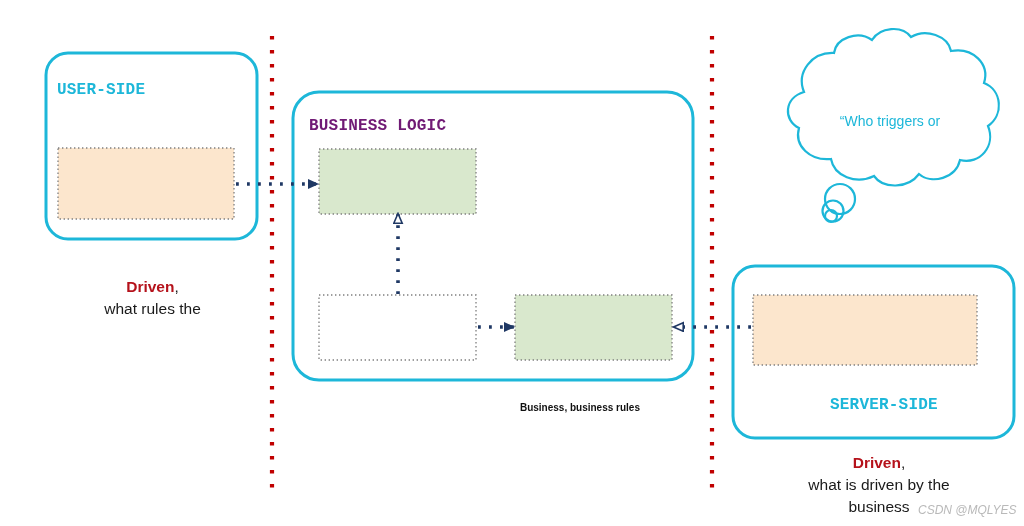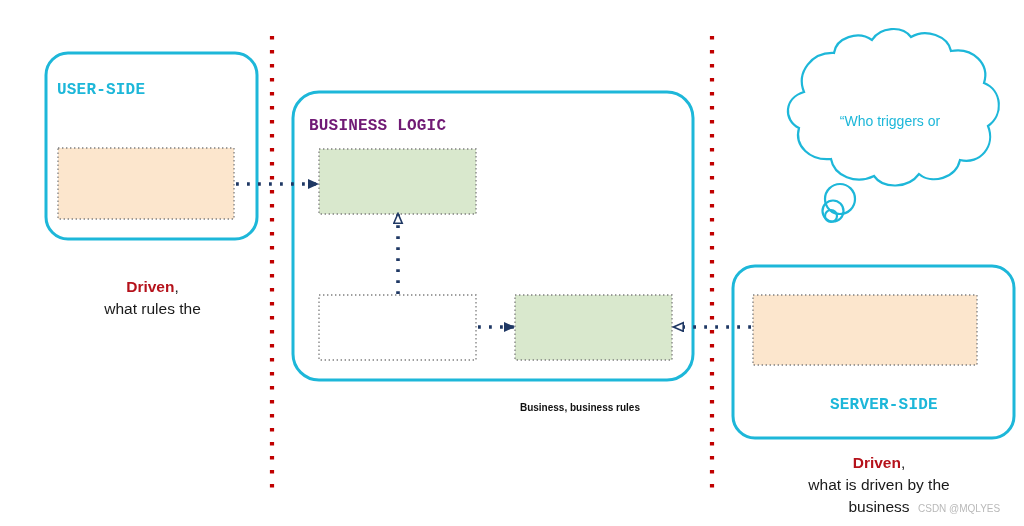--- a/index.html
+++ b/index.html
@@ -64,22 +64,23 @@
     position: absolute;
     color: #1db7d9;
     font-size: 14px;
     text-align: center;
     line-height: 1.42;
     white-space: pre;
   }
   .watermark {
     position: absolute;
     color: #b9b9b9;
-    font-size: 10px;
+    font-size: 12px;
     white-space: pre;
+    font-style: italic;
   }
 </style>
 </head>
 <body>
 
 <div id="canvas">
 
   <svg class="svg-layer" viewBox="0 0 1024 526">
     <defs>
       <marker id="arrowFilled" markerWidth="12" markerHeight="12" refX="10" refY="5" orient="auto" markerUnits="userSpaceOnUse">

